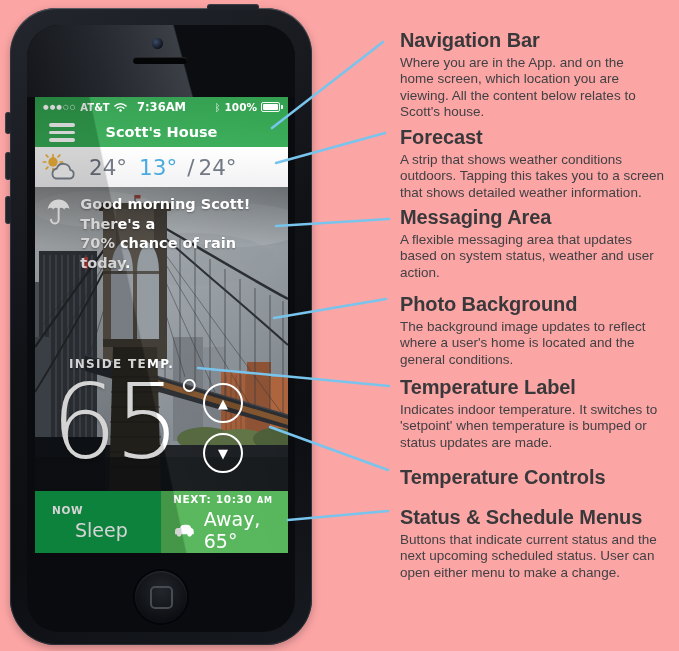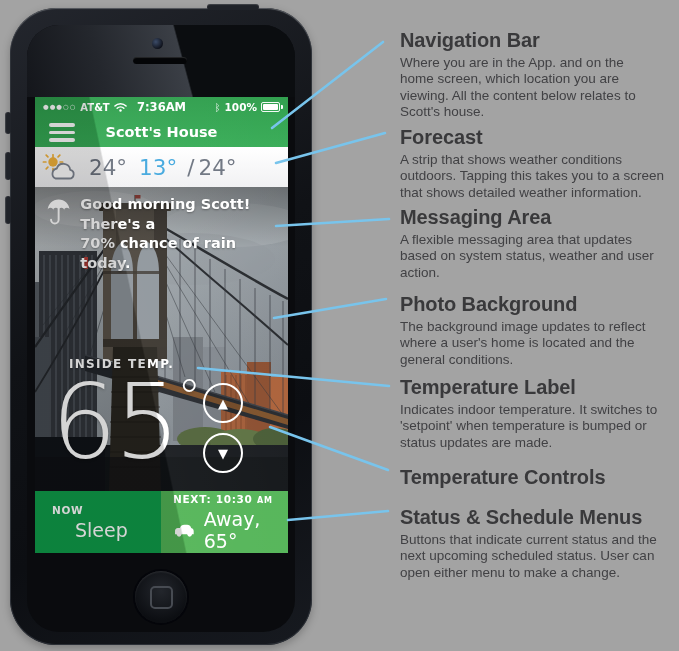--- a/index.html
+++ b/index.html
@@ -1,16 +1,16 @@
 <!DOCTYPE html>
 <html><head>
 <meta charset="utf-8">
 <style>
   html,body{margin:0;padding:0;background:#fff;}
-  .stage{position:relative;width:679px;height:651px;background:#a3a3a3;overflow:hidden;
+  .stage{position:relative;width:679px;height:651px;background:#fca5a5;overflow:hidden;
          font-family:"Liberation Sans",sans-serif;}
   
   .connectors{position:absolute;left:0;top:0;width:679px;height:651px;z-index:6;pointer-events:none;}
   
   .phone{position:absolute;left:10px;top:8px;width:302px;height:637px;border-radius:46px;
          background:linear-gradient(150deg,#23262d 0%,#101216 45%,#0c0e12 70%,#171a20 100%);
          box-shadow:inset 0 1px 1px rgba(255,255,255,.22), inset 0 0 0 1px #2b2f36, 0 3px 8px rgba(0,0,0,.25);}
   .side-btn{position:absolute;left:-5px;width:6px;background:#202329;border-radius:3px;
             box-shadow:inset 1px 0 1px rgba(255,255,255,.15);}
   .btn-mute{top:104px;height:22px;}

